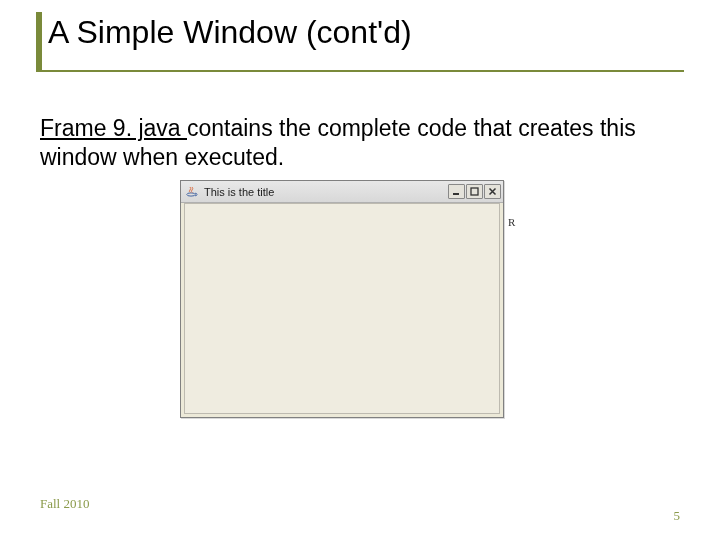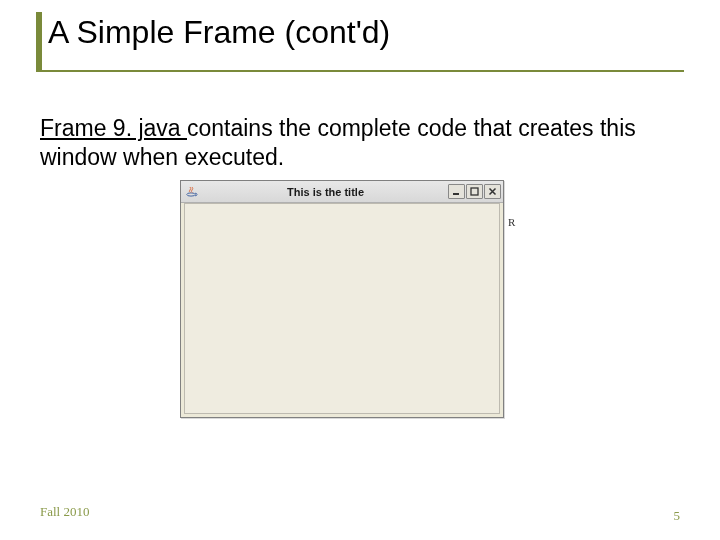--- a/index.html
+++ b/index.html
@@ -79,24 +79,23 @@
     height: 14px;
     margin-right: 5px;
     display: flex;
     align-items: center;
     justify-content: center;
   }
   .jw-icon svg { display: block; }
   .jw-title-text {
     flex: 1;
     font-size: 11px;
-    font-weight: bold;
+    font-weight: normal;
     color: #1a1a1a;
     font-family: Tahoma, Arial, sans-serif;
-    text-align: center;
   }
   .jw-buttons {
     display: flex;
     gap: 0;
   }
   .jw-btn {
     width: 17px;
     height: 15px;
     background: #e4e2da;
     border: 1px solid #888;
@@ -121,41 +120,41 @@
     position: absolute;
     left: 508px;
     top: 216px;
     font-size: 11px;
     color: #333;
     font-family: "Times New Roman", serif;
   }
   .footer-left {
     position: absolute;
     left: 40px;
-    bottom: 20px;
+    bottom: 28px;
     font-size: 13px;
     color: #8a9a4a;
     font-family: "Times New Roman", serif;
   }
   .footer-right {
     position: absolute;
     right: 40px;
     bottom: 16px;
     font-size: 13px;
     color: #8a9a4a;
     font-family: "Times New Roman", serif;
   }
 </style>
 </head>
 <body>
 
 <div class="slide">
 
   <div class="title-bar-accent"></div>
-  <div class="title">A Simple Frame (cont'd)</div>
+  <div class="title">A Simple Window (cont'd)</div>
   <div class="title-underline"></div>
 
   <div class="body-text">
     <span class="link">Frame 9. java </span><span>contains the complete code that creates this window when executed.</span>
   </div>
 
   <div class="java-window">
     <div class="jw-titlebar">
       <span class="jw-icon">
         <svg width="14" height="14" viewBox="0 0 14 14">

